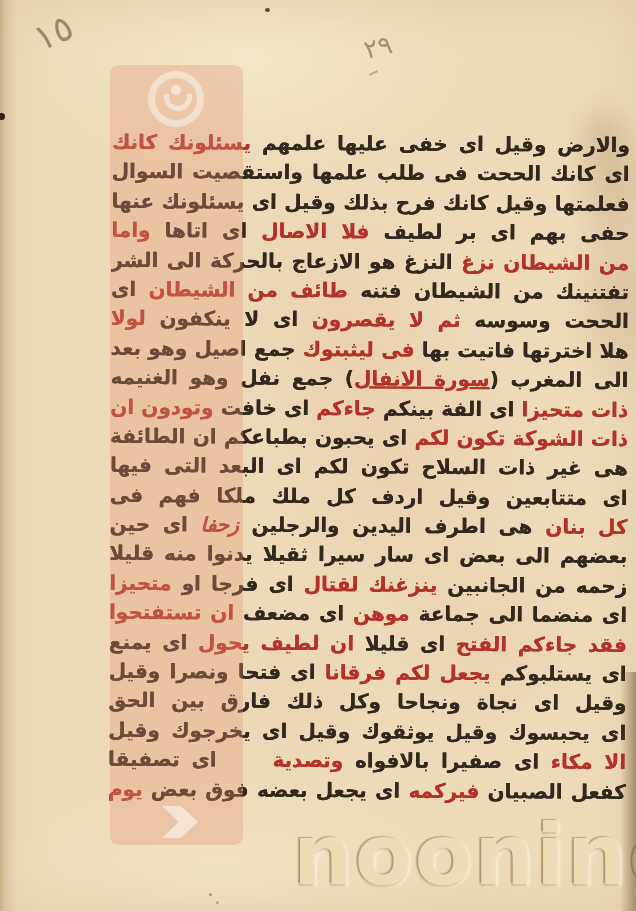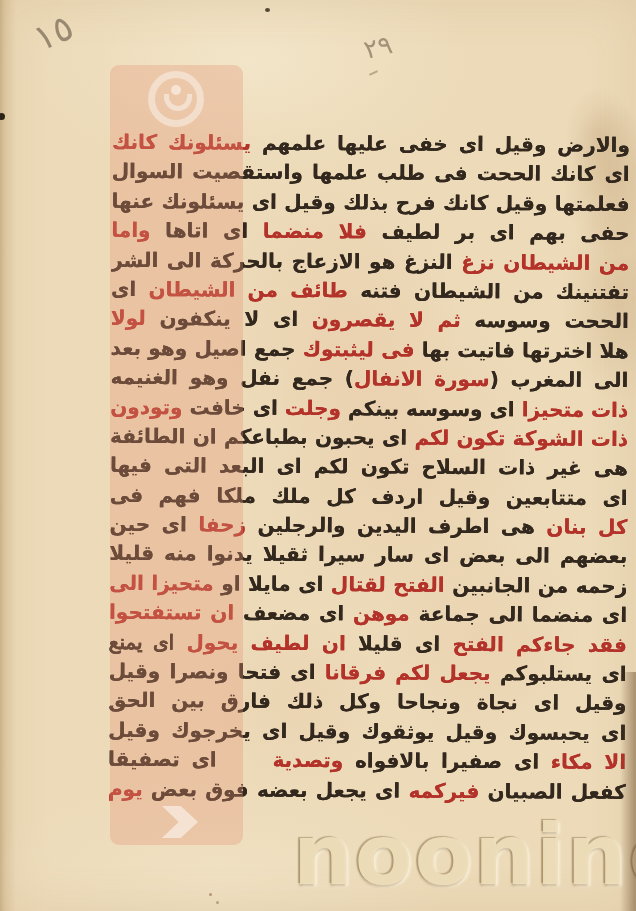--- a/index.html
+++ b/index.html
@@ -86,35 +86,35 @@
 <div class="page">
 
   <div class="folio folio-left">١٥</div>
   <div class="folio folio-center">٢٩</div>
   <div class="pencil-dash"></div>
 
   <div class="text-block" dir="rtl">
       <div class="line"><span style="color: rgb(51, 40, 30);">والارض وقيل اى خفى عليها علمهم </span><span style="color: rgb(179, 50, 42);">يسئلونك كانك حفى عنها</span></div>
       <div class="line"><span style="color: rgb(51, 40, 30);">اى كانك الححت فى طلب علمها واستقصيت السوال عنها</span></div>
       <div class="line"><span style="color: rgb(51, 40, 30);">فعلمتها وقيل كانك فرح بذلك وقيل اى يسئلونك عنها فانك</span></div>
-      <div class="line"><span style="color: rgb(51, 40, 30);">حفى بهم اى بر لطيف </span><span style="color: rgb(179, 50, 42);">فلا منضما </span><span style="color: rgb(51, 40, 30);">اى اتاها </span><span style="color: rgb(179, 50, 42);">واما ينزغنك</span></div>
+      <div class="line"><span style="color: rgb(51, 40, 30);">حفى بهم اى بر لطيف </span><span style="color: rgb(179, 50, 42);">فلا الاصال </span><span style="color: rgb(51, 40, 30);">اى اتاها </span><span style="color: rgb(179, 50, 42);">واما ينزغنك</span></div>
       <div class="line"><span style="color: rgb(179, 50, 42);">من الشيطان نزغ </span><span style="color: rgb(51, 40, 30);">النزغ هو الازعاج بالحركة الى الشر وقيل واما</span></div>
       <div class="line"><span style="color: rgb(51, 40, 30);">تفتنينك من الشيطان فتنه </span><span style="color: rgb(179, 50, 42);">طائف من الشيطان </span><span style="color: rgb(51, 40, 30);">اى عارض</span></div>
       <div class="line"><span style="color: rgb(51, 40, 30);">الححت وسوسه </span><span style="color: rgb(179, 50, 42);">ثم لا يقصرون </span><span style="color: rgb(51, 40, 30);">اى لا ينكفون </span><span style="color: rgb(179, 50, 42);">لولا اجتبيتها </span><span style="color: rgb(51, 40, 30);">اى</span></div>
       <div class="line"><span style="color: rgb(51, 40, 30);">هلا اخترتها فاتيت بها </span><span style="color: rgb(179, 50, 42);">فى ليثبتوك </span><span style="color: rgb(51, 40, 30);">جمع اصيل وهو بعد العصر</span></div>
-      <div class="line"><span style="color: rgb(51, 40, 30);">الى المغرب (</span><span style="color: rgb(179, 50, 42);">سورة الانفال</span><span style="color: rgb(51, 40, 30);">) جمع نفل وهو الغنيمه </span></div>
-      <div class="line"><span style="color: rgb(179, 50, 42);">ذات متحيزا </span><span style="color: rgb(51, 40, 30);">اى وسوسه بينكم </span><span style="color: rgb(179, 50, 42);">وجلت </span><span style="color: rgb(51, 40, 30);">اى خافت </span><span style="color: rgb(179, 50, 42);">وتودون ان غير</span></div>
+      <div class="line"><span style="color: rgb(51, 40, 30);">الى المغرب (</span><span style="color: rgb(179, 50, 42); text-decoration: underline;">سورة الانفال</span><span style="color: rgb(51, 40, 30);">) جمع نفل وهو الغنيمه </span></div>
+      <div class="line"><span style="color: rgb(179, 50, 42);">ذات متحيزا </span><span style="color: rgb(51, 40, 30);">اى الفة بينكم </span><span style="color: rgb(179, 50, 42);">جاءكم </span><span style="color: rgb(51, 40, 30);">اى خافت </span><span style="color: rgb(179, 50, 42);">وتودون ان غير</span></div>
       <div class="line"><span style="color: rgb(179, 50, 42);">ذات الشوكة تكون لكم </span><span style="color: rgb(51, 40, 30);">اى يحبون بطباعكم ان الطائفة التى</span></div>
       <div class="line"><span style="color: rgb(51, 40, 30);">هى غير ذات السلاح تكون لكم اى البعد التى فيها المال </span><span style="color: rgb(179, 50, 42);">مردفين</span></div>
       <div class="line"><span style="color: rgb(51, 40, 30);">اى متتابعين وقيل اردف كل ملك ملكا فهم فى الحقيقة الفان</span></div>
-      <div class="line"><span style="color: rgb(179, 50, 42);">كل بنان </span><span style="color: rgb(51, 40, 30);">هى اطرف اليدين والرجلين </span><span style="color: rgb(179, 50, 42);">زحفا </span><span style="color: rgb(51, 40, 30);">اى حين زحف</span></div>
+      <div class="line"><span style="color: rgb(179, 50, 42);">كل بنان </span><span style="color: rgb(51, 40, 30);">هى اطرف اليدين والرجلين </span><span style="color: rgb(179, 50, 42); font-style: italic;">زحفا </span><span style="color: rgb(51, 40, 30);">اى حين زحف</span></div>
       <div class="line"><span style="color: rgb(51, 40, 30);">بعضهم الى بعض اى سار سيرا ثقيلا يدنوا منه قليلا قليلا على</span></div>
-      <div class="line"><span style="color: rgb(51, 40, 30);">زحمه من الجانبين </span><span style="color: rgb(179, 50, 42);">الفتح لقتال </span><span style="color: rgb(51, 40, 30);">اى مايلا او </span><span style="color: rgb(179, 50, 42);">متحيزا الى فئة</span></div>
+      <div class="line"><span style="color: rgb(51, 40, 30);">زحمه من الجانبين </span><span style="color: rgb(179, 50, 42);">ينزغنك لقتال </span><span style="color: rgb(51, 40, 30);">اى فرجا او </span><span style="color: rgb(179, 50, 42);">متحيزا الى فئة</span></div>
       <div class="line"><span style="color: rgb(51, 40, 30);">اى منضما الى جماعة </span><span style="color: rgb(179, 50, 42);">موهن </span><span style="color: rgb(51, 40, 30);">اى مضعف </span><span style="color: rgb(179, 50, 42);">ان تستفتحوا </span><span style="color: rgb(51, 40, 30);">اى تستنصروا</span></div>
-      <div class="line"><span style="color: rgb(179, 50, 42);">فقد جاءكم الفتح </span><span style="color: rgb(51, 40, 30);">اى قليلا </span><span style="color: rgb(179, 50, 42);">ان لطيف يحول </span><span style="color: rgb(51, 40, 30); font-family: Liberation Serif, serif;">اى يمنع </span><span style="color: rgb(179, 50, 42);">يتخطفكم الناس</span></div>
+      <div class="line"><span style="color: rgb(179, 50, 42);">فقد جاءكم الفتح </span><span style="color: rgb(51, 40, 30);">اى قليلا </span><span style="color: rgb(179, 50, 42);">ان لطيف يحول </span><span style="color: rgb(51, 40, 30);">اى يمنع </span><span style="color: rgb(179, 50, 42);">يتخطفكم الناس</span></div>
       <div class="line"><span style="color: rgb(51, 40, 30);">اى يستلبوكم </span><span style="color: rgb(179, 50, 42);">يجعل لكم فرقانا </span><span style="color: rgb(51, 40, 30);">اى فتحا ونصرا وقيل اى فرجا ومخرجا</span></div>
       <div class="line"><span style="color: rgb(51, 40, 30);">وقيل اى نجاة ونجاحا وكل ذلك فارق بين الحق والباطل </span><span style="color: rgb(179, 50, 42);">ليثبتوك</span></div>
       <div class="line"><span style="color: rgb(51, 40, 30);">اى يحبسوك وقيل يوثقوك وقيل اى يخرجوك وقيل اى يسحروك</span></div>
       <div class="line"><span style="color: rgb(179, 50, 42);">الا مكاء </span><span style="color: rgb(51, 40, 30);">اى صفيرا بالافواه </span><span style="color: rgb(179, 50, 42); margin-left: 44px;">وتصدية </span><span style="color: rgb(51, 40, 30);">اى تصفيقا بالايدى</span></div>
       <div class="line"><span style="color: rgb(51, 40, 30);">كفعل الصبيان </span><span style="color: rgb(179, 50, 42);">فيركمه </span><span style="color: rgb(51, 40, 30);">اى يجعل بعضه فوق بعض </span><span style="color: rgb(179, 50, 42);">يوم الفرقان</span></div>
     </div>
 
   <div class="wm-strip"></div>
   <div class="wm-logo">
     <div class="wm-dot"></div>

